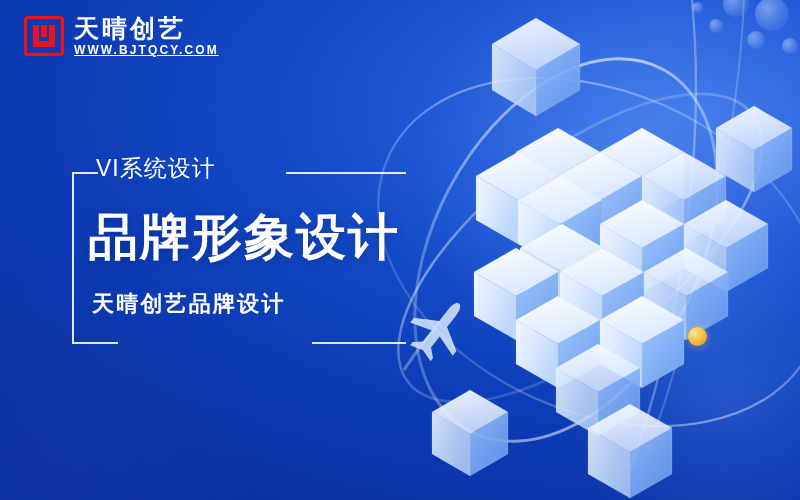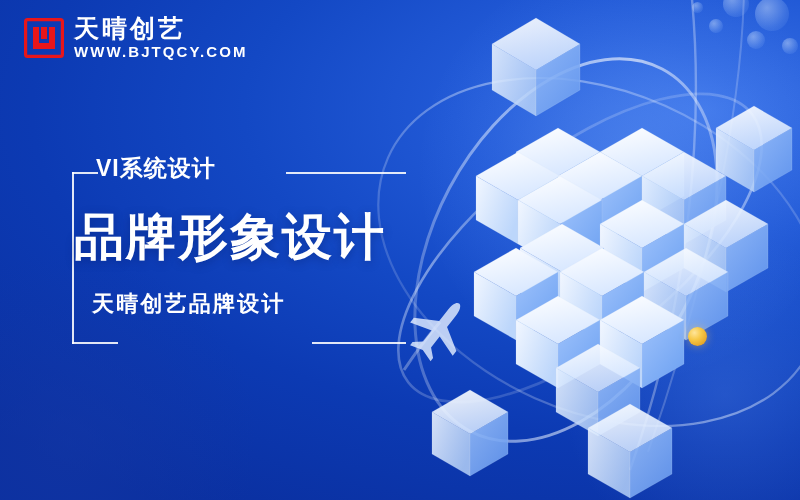--- a/index.html
+++ b/index.html
@@ -87,53 +87,54 @@
   .logo-cn {
     color: #ffffff;
     font-size: 25px;
     font-weight: 700;
     letter-spacing: 3px;
     line-height: 1;
     white-space: nowrap;
   }
   .logo-url {
     color: #ffffff;
-    font-size: 15px;
+    font-size: 12px;
     font-weight: 700;
     letter-spacing: 2.1px;
     line-height: 1;
     white-space: nowrap;
+    text-decoration: underline;
   }
 
   
   .frame {
     position: absolute;
     left: 72px; top: 172px;
     width: 334px; height: 172px;
   }
   .frame-line { position: absolute; background: rgba(255,255,255,.88); }
   .fl-top-left   { left: 0;   top: 0;   width: 26px;  height: 2px; }
   .fl-top-right  { left: 214px; top: 0; width: 120px; height: 2px; }
   .fl-left       { left: 0;   top: 0;   width: 2px;   height: 172px; }
   .fl-bottom     { left: 0;   top: 170px; width: 46px; height: 2px; }
   .fl-bottom-rt  { left: 240px; top: 170px; width: 94px; height: 2px; }
 
   .eyebrow {
     position: absolute;
     left: 96px; top: 157px;
     color: #ffffff;
     font-size: 23px;
-    font-weight: 700;
+    font-weight: 400;
     letter-spacing: 1px;
     line-height: 1;
     white-space: nowrap;
   }
   .headline {
     position: absolute;
-    left: 74px; top: 208px;
+    left: 88px; top: 208px;
     color: #ffffff;
     font-size: 50px;
     font-weight: 700;
     letter-spacing: 2px;
     line-height: 1.16;
     white-space: nowrap;
     text-shadow: 0 2px 10px rgba(4,24,90,.35);
   }
   .subline {
     position: absolute;

